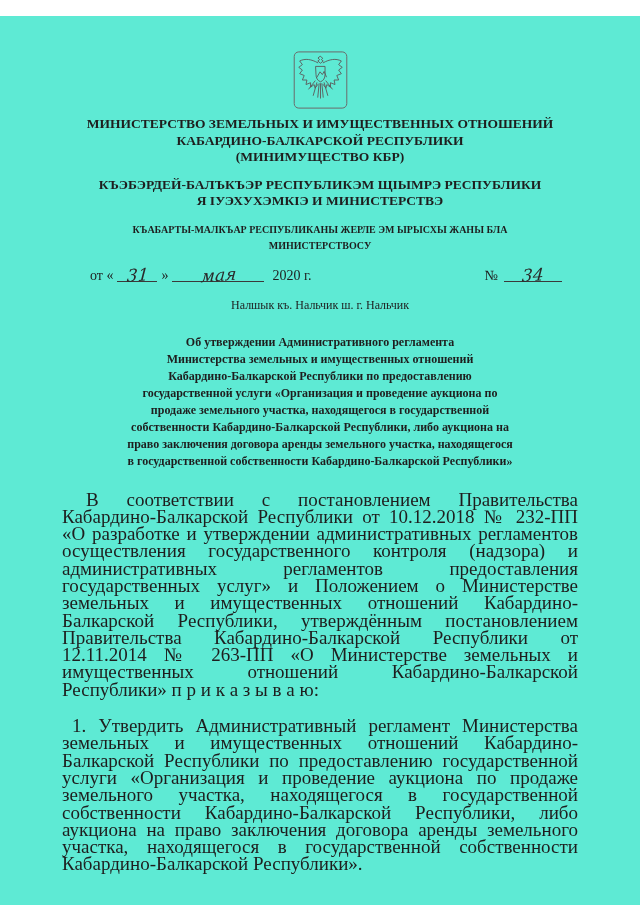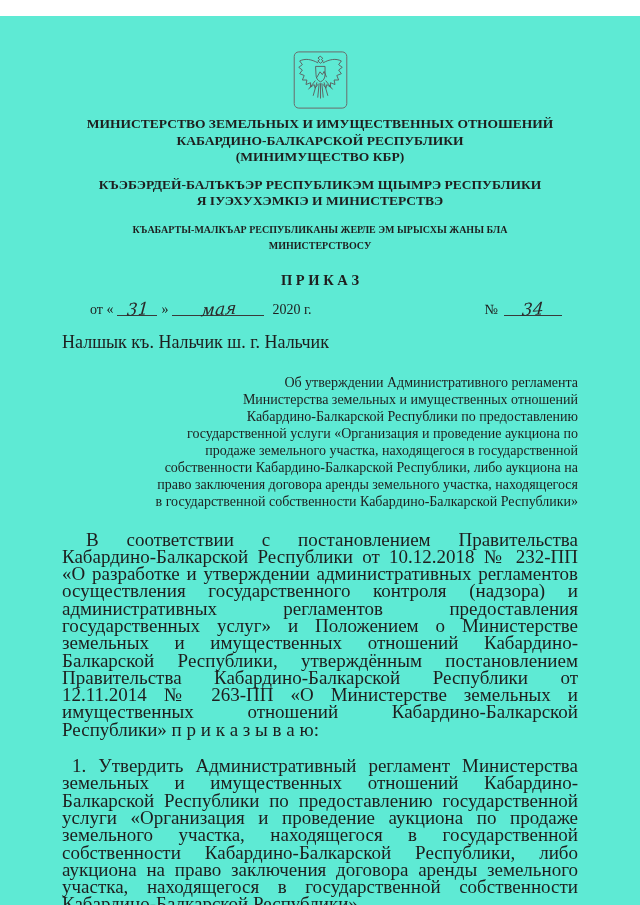--- a/index.html
+++ b/index.html
@@ -45,28 +45,28 @@
   .hand {
     display:inline-block;
     font-family:"DejaVu Serif",serif;
     font-style:italic;
     font-size:17px;
     transform:rotate(-4deg) skewX(-8deg);
     position:relative; top:1px;
     color:#2a2a2a;
   }
 
-  .place { margin-top:14px; font-size:18px; }
+  .place { margin-top:14px; font-size:12px; text-align:center; }
 
   .title {
     margin-top:21px;
-    font-weight:normal;
-    font-size:14px;
+    font-weight:bold;
+    font-size:12px;
     line-height:17px;
-    text-align:right;
+    text-align:center;
   }
 
   .body-par {
     font-size:19px;
     line-height:17.3px;
     text-align:justify;
   }
   .preamble { margin-top:21px; text-indent:24px; }
   .item1    { margin-top:17px; text-indent:10px; }
   .item2    { margin-top:0;    text-indent:10px; }
@@ -94,21 +94,20 @@
   <div class="h-ru center pre">МИНИСТЕРСТВО ЗЕМЕЛЬНЫХ И ИМУЩЕСТВЕННЫХ ОТНОШЕНИЙ
 КАБАРДИНО-БАЛКАРСКОЙ РЕСПУБЛИКИ
 (МИНИМУЩЕСТВО КБР)</div>
 
   <div class="h-kab center pre">КЪЭБЭРДЕЙ-БАЛЪКЪЭР РЕСПУБЛИКЭМ ЩIЫМРЭ РЕСПУБЛИКИ
 Я IУЭХУХЭМКIЭ И МИНИСТЕРСТВЭ</div>
 
   <div class="h-bal center pre">КЪАБАРТЫ-МАЛКЪАР РЕСПУБЛИКАНЫ ЖЕРЛЕ ЭМ ЫРЫСХЫ ЖАНЫ БЛА
 МИНИСТЕРСТВОСУ</div>
 
-  <div class="prikaz">П Р И К А З</div>
 
   <div class="date-row">
     <div>
       <span>от «</span><span class="blank day"><span class="hand">31</span></span><span>»</span><span class="blank month"><span class="hand">мая</span></span><span>2020 г.</span>
     </div>
     <div>
       <span>№</span><span class="blank num"><span class="hand">34</span></span>
     </div>
   </div>
 

